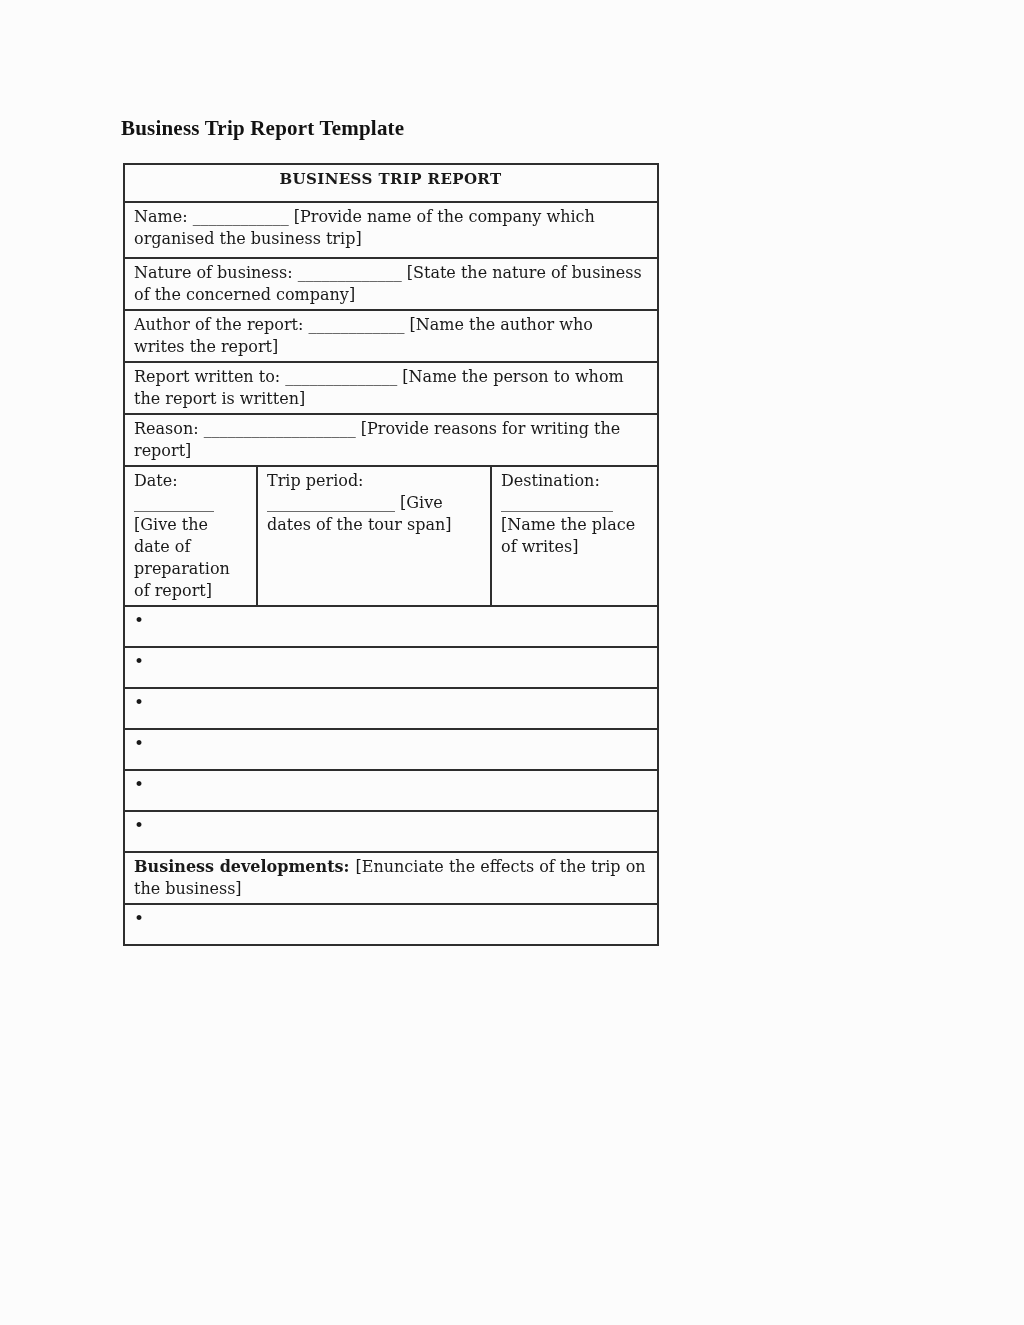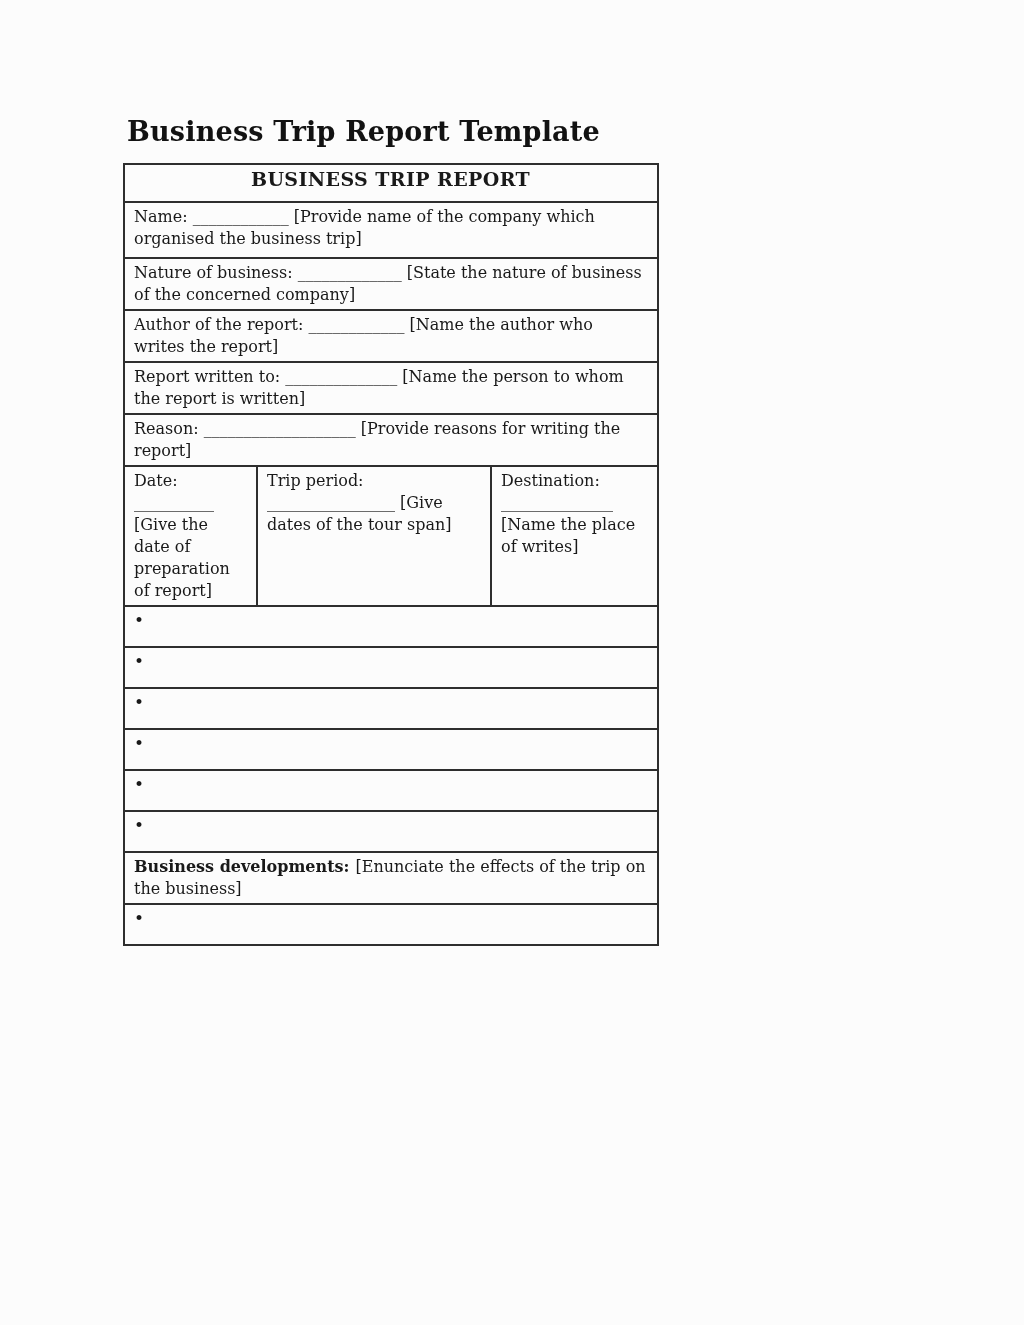--- a/index.html
+++ b/index.html
@@ -11,45 +11,46 @@
     color: #191919;
   }
   .page {
     position: relative;
     width: 1024px; height: 1325px;
     overflow: hidden;
     background: #fcfcfc;
   }
   .doc-title {
     position: absolute;
-    left: 127px; top: 116px;
-    font-size: 27px;
+    left: 121px; top: 116px;
+    font-size: 21px;
     font-weight: bold;
     color: #121212;
     letter-spacing: 0.2px;
     white-space: nowrap;
+    font-family: Liberation Serif, serif;
   }
   table.report {
     position: absolute;
     left: 123px; top: 163px;
     width: 534px;
     border-collapse: collapse;
     table-layout: fixed;
     font-size: 16px;
     line-height: 22px;
   }
   table.report td {
     border: 2px solid #2e2e2e;
     vertical-align: top;
     padding: 3px 10px 3px 9px;
   }
   td.hd {
     text-align: center;
     font-weight: bold;
-    font-size: 19px;
+    font-size: 15px;
     letter-spacing: 0.4px;
     padding-top: 4px;
   }
   .lead { font-weight: bold; margin-right: 6px; }
   td.bullet-cell { padding-left: 42px; padding-top: 4px; }
   .bullet-mark { font-size: 17px; line-height: 20px; }
   
   tr.rh38  { height: 38px; }
   tr.rh61  { height: 47px; }
   tr.rh62  { height: 56px; }

